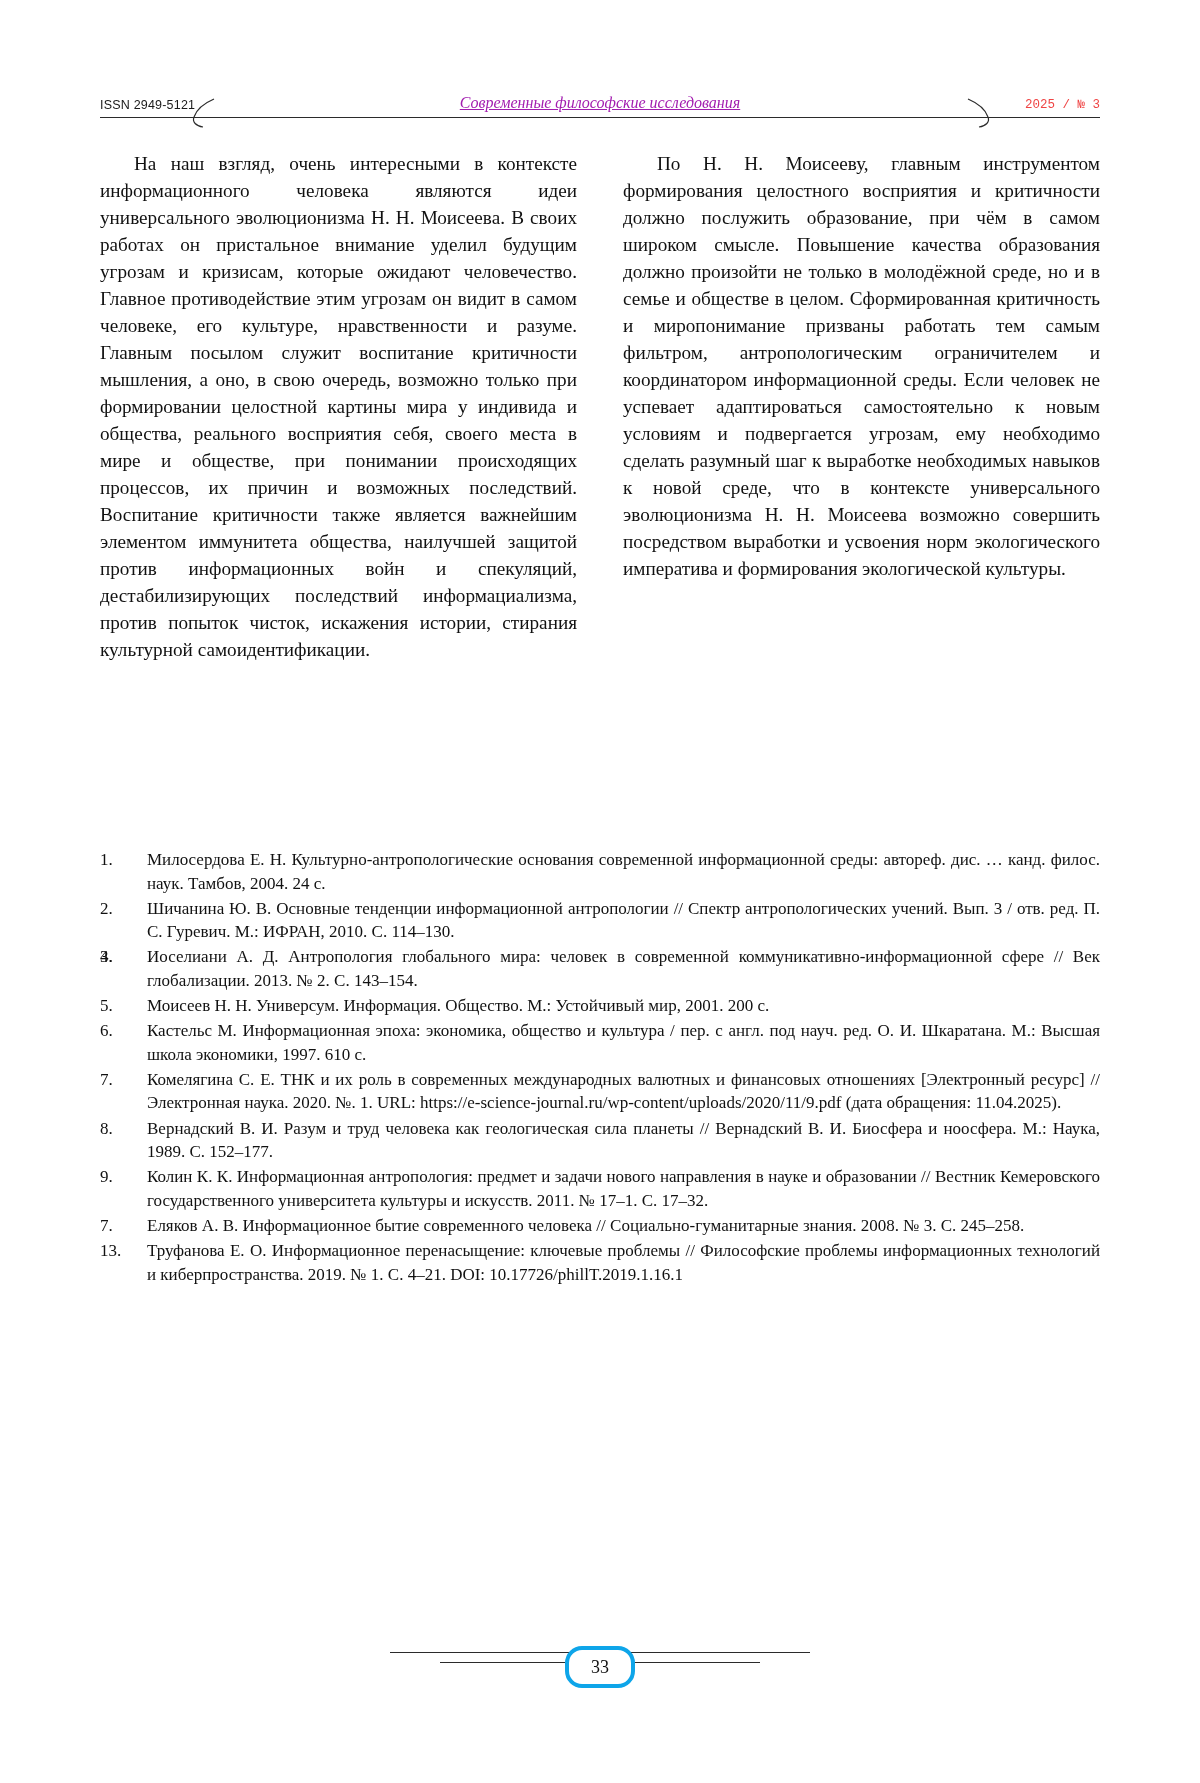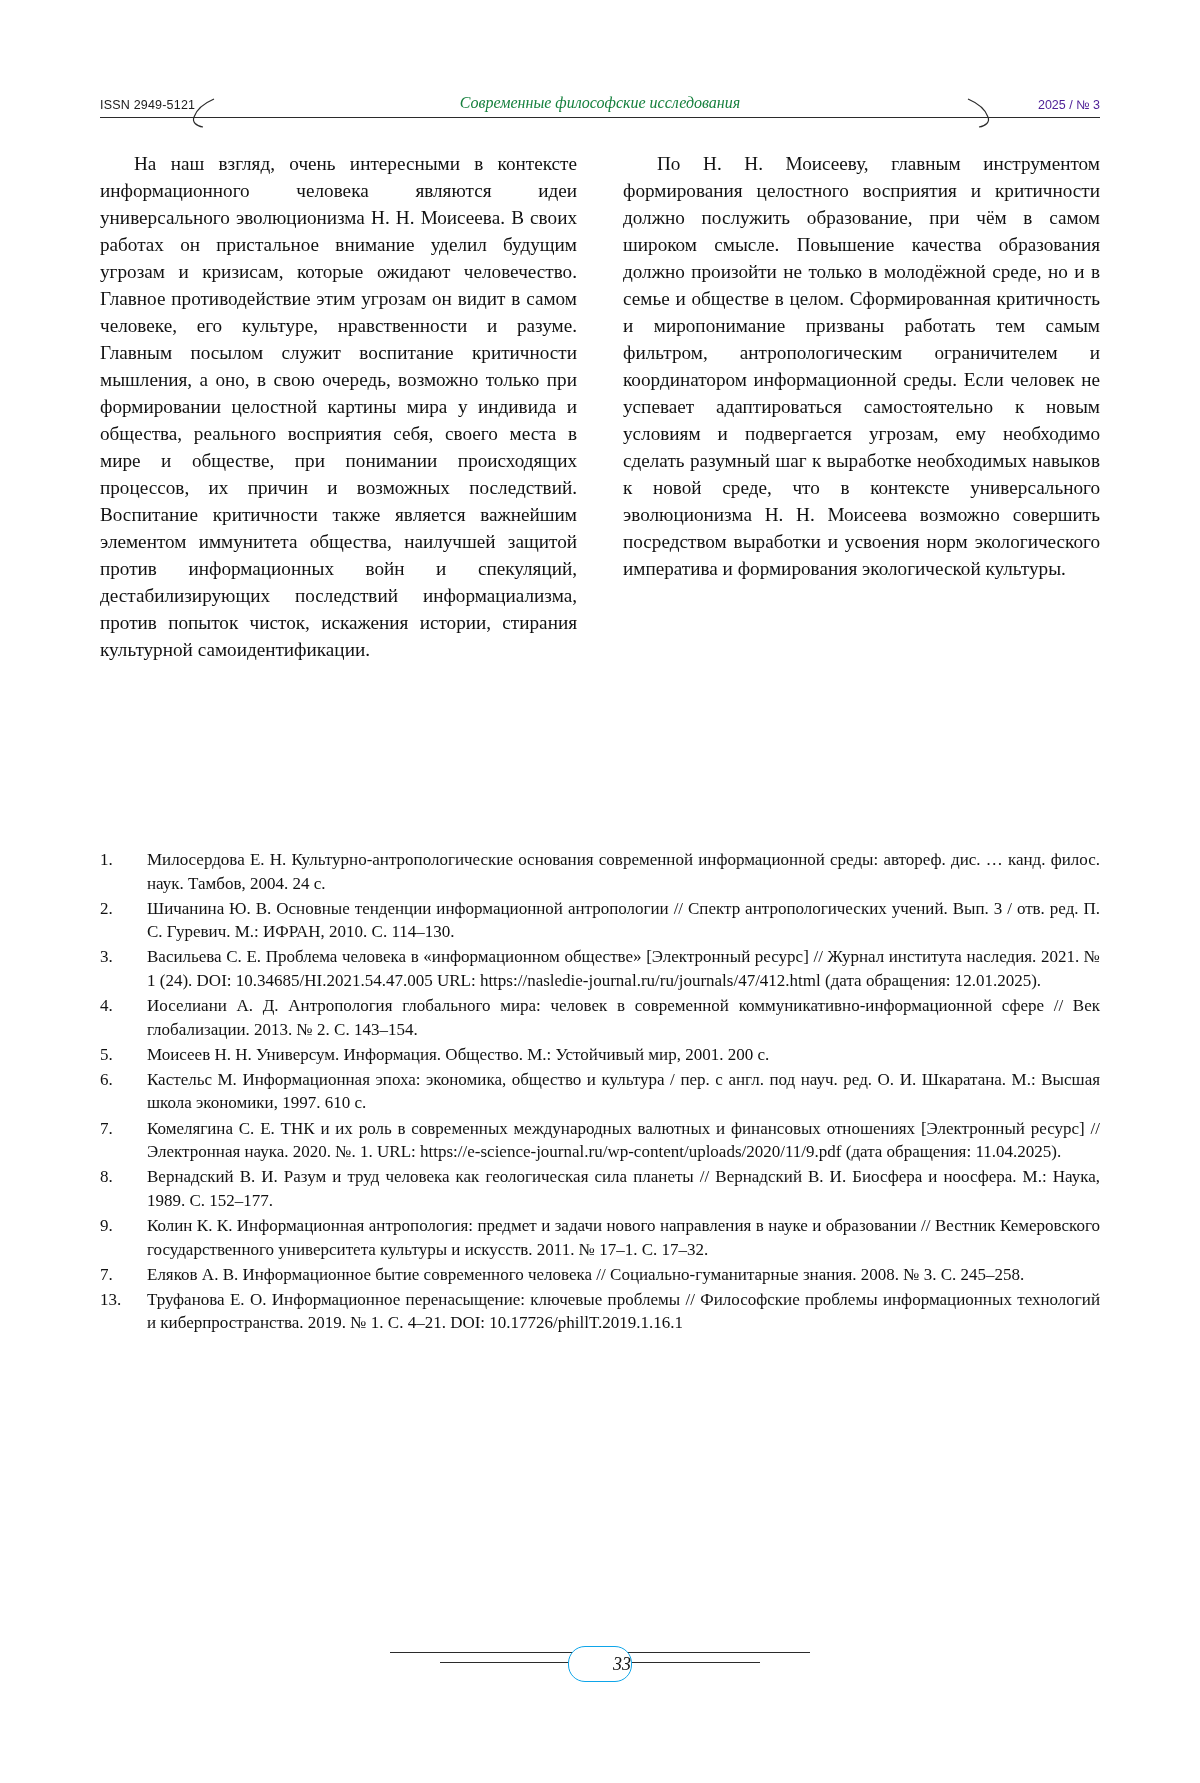--- a/index.html
+++ b/index.html
@@ -54,36 +54,37 @@
   }
   .header-title {
     position: absolute;
     left: 0;
     top: 2px;
     width: 1000px;
     text-align: center;
     font-family: "Liberation Serif", serif;
     font-style: italic;
     font-size: 16px;
-    color: #15803d;
+    color: #a21caf;
     z-index: 2;
+    text-decoration: underline;
   }
   .header-title span {
     background: #ffffff;
     padding: 0 12px;
   }
   .header-issue {
     position: absolute;
     right: 0;
     top: 6px;
     background: #ffffff;
     padding-left: 10px;
-    font-family: Liberation Sans, sans-serif;
+    font-family: Liberation Mono, monospace;
     font-size: 12.5px;
-    color: #4c1d95;
+    color: #ef4444;
     z-index: 2;
   }
   
   .swash {
     position: absolute;
     top: 6px;
     width: 26px;
     height: 30px;
     z-index: 3;
   }
@@ -174,28 +175,27 @@
     height: 1px;
     background: #2b2b2b;
   }
   .page-number {
     position: absolute;
     left: 50%;
     top: 10px;
     transform: translateX(-50%);
     width: 62px;
     height: 34px;
-    border: 1px solid #0ea5e9;
+    border: 4px solid #0ea5e9;
     border-radius: 17px;
     background: #ffffff;
     font-family: "Liberation Serif", serif;
     font-size: 18px;
     line-height: 34px;
-    text-align: right;
-    font-style: italic;
+    text-align: center;
   }
 </style>
 </head>
 <body>
 
 <div class="page">
 
   <div class="header">
     <div class="header-line"></div>
 
@@ -225,21 +225,20 @@
     <div class="ref-item">
       <span class="ref-num">1.</span>
       <span>Милосердова Е. Н.  Культурно-антропологические основания современной информационной среды: автореф. дис. … канд. филос. наук. Тамбов, 2004. 24 с.</span>
     </div>
     <div class="ref-item">
       <span class="ref-num">2.</span>
       <span>Шичанина Ю. В. Основные тенденции информационной антропологии // Спектр антропологических учений. Вып. 3 / отв. ред. П. С. Гуревич. М.: ИФРАН, 2010. С. 114–130.</span>
     </div>
     <div class="ref-item">
       <span class="ref-num">3.</span>
-      <span>Васильева С. Е. Проблема человека в «информационном обществе» [Электронный ресурс] // Журнал института наследия. 2021. № 1 (24). DOI: 10.34685/HI.2021.54.47.005 URL: https://nasledie-journal.ru/ru/journals/47/412.html (дата обращения: 12.01.2025).</span>
     </div>
     <div class="ref-item">
       <span class="ref-num">4.</span>
       <span>Иоселиани А. Д. Антропология глобального мира: человек в современной коммуникативно-информационной сфере // Век глобализации. 2013. № 2. С. 143–154.</span>
     </div>
     <div class="ref-item">
       <span class="ref-num">5.</span>
       <span>Моисеев Н. Н. Универсум. Информация. Общество. М.: Устойчивый мир, 2001. 200 с.</span>
     </div>
     <div class="ref-item">

